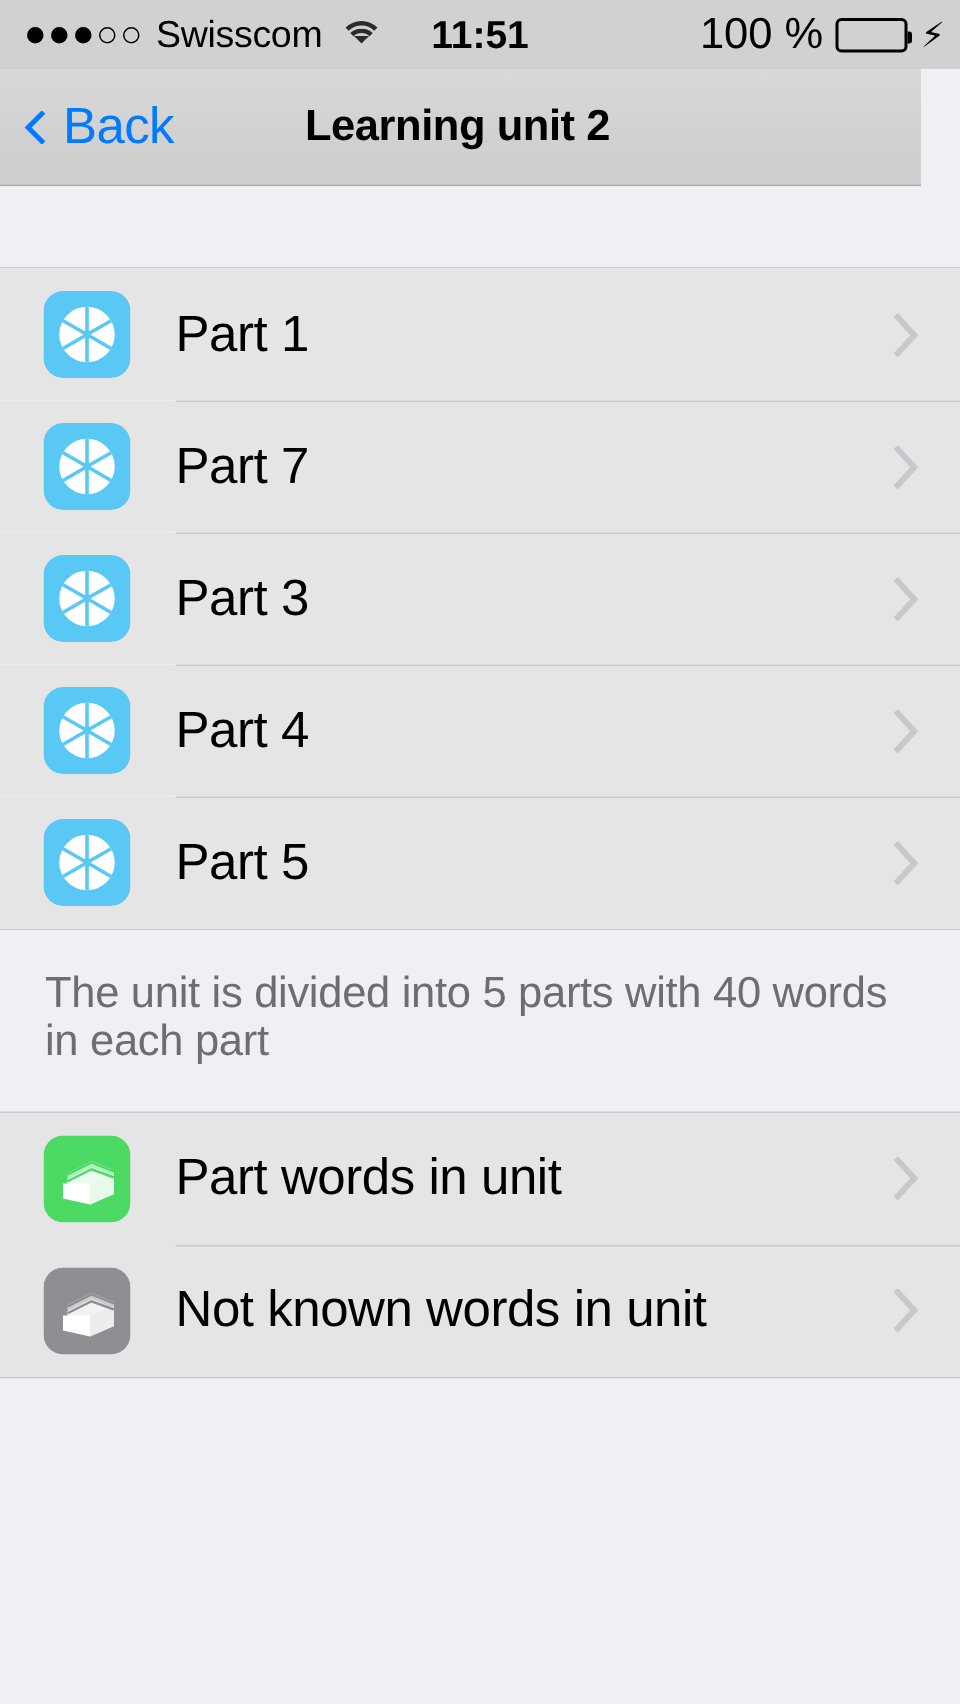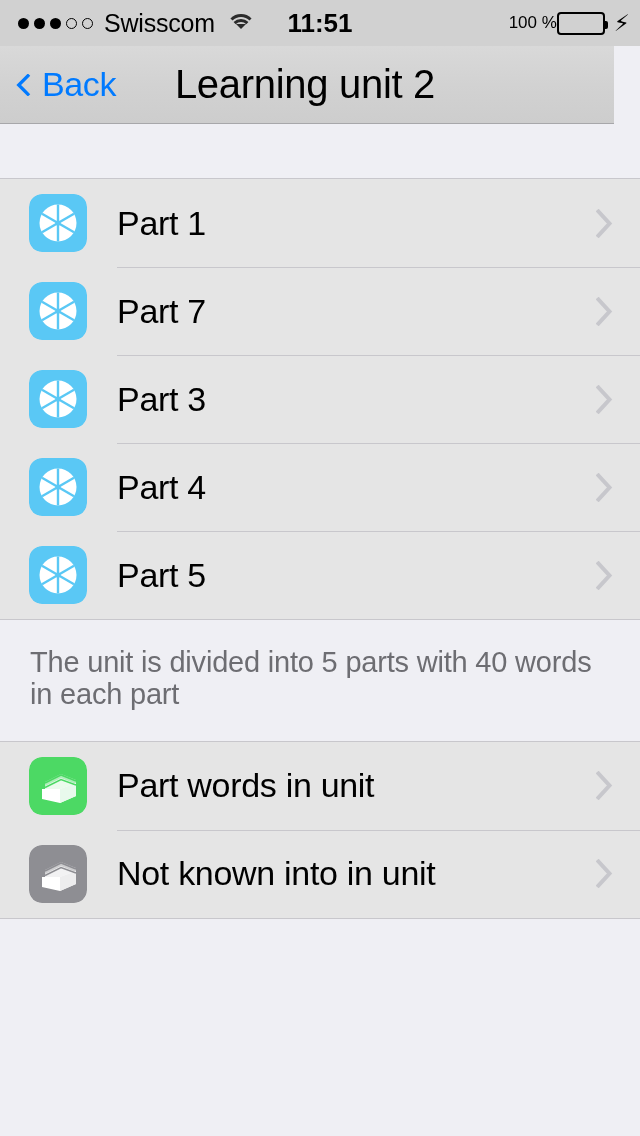--- a/index.html
+++ b/index.html
@@ -92,22 +92,23 @@
     letter-spacing: 0px;
   }
   .sb-right {
     position: absolute;
     right: 10px;
     display: flex;
     align-items: center;
     height: 46px;
   }
   .batt-pct {
-    font-size: 17px;
-    color: #000;
+    font-size: 29px;
+    color: #000;
+    margin-right: 8px;
   }
   .battery {
     position: relative;
     width: 48px; height: 23px;
     border: 2px solid #000;
     border-radius: 4px;
     box-sizing: border-box;
     padding: 2px;
   }
   .battery::after {
@@ -162,22 +163,22 @@
     letter-spacing: -0.4px;
   }
   .nav-title {
     position: absolute;
     left: 0; right: 4px;
     top: 0;
     height: 77px;
     display: flex;
     align-items: center;
     justify-content: center;
-    font-size: 40px;
-    font-weight: normal;
+    font-size: 29px;
+    font-weight: bold;
     color: #000;
     letter-spacing: -0.3px;
     pointer-events: none;
   }
 
   
   .content {
     position: absolute;
     top: 124px; left: 0;
     width: 640px;
@@ -412,21 +413,21 @@
           <rect x="0" y="0" width="58" height="58" rx="13" fill="#8E8E93"></rect>
           <g transform="translate(0,1)">
             <polygon points="16,24 32,16 47,22 47,35 31,42 16,36" fill="#FFFFFF" opacity="0.55"></polygon>
             <polygon points="16,28 32,20 47,26 47,31 31,38 16,33" fill="#FFFFFF" opacity="0.75"></polygon>
             <polygon points="13,31 31,31 47,25 47,38 31,45 13,41" fill="#FFFFFF"></polygon>
             <polygon points="31,31 47,25 47,38 31,45" fill="#EDEDEE"></polygon>
             <polyline points="16,25 32,17 47,23" fill="none" stroke="#8E8E93" stroke-width="1.6"></polyline>
             <polyline points="16,29.5 32,21.5 47,27" fill="none" stroke="#8E8E93" stroke-width="1.6"></polyline>
           </g>
         </svg>
-        <span class="row-label">Not known into in unit</span>
+        <span class="row-label">Not known words in unit</span>
         <svg class="chevron" viewBox="0 0 17 29">
           <polyline points="2.5,2.5 13.5,14.5 2.5,26.5" fill="none" stroke="#C7C7CC" stroke-width="4" stroke-linecap="square" stroke-linejoin="miter"></polyline>
         </svg>
       </div>
 
     </div>
 
     <div class="bottom-fill"></div>
 
   </div>

